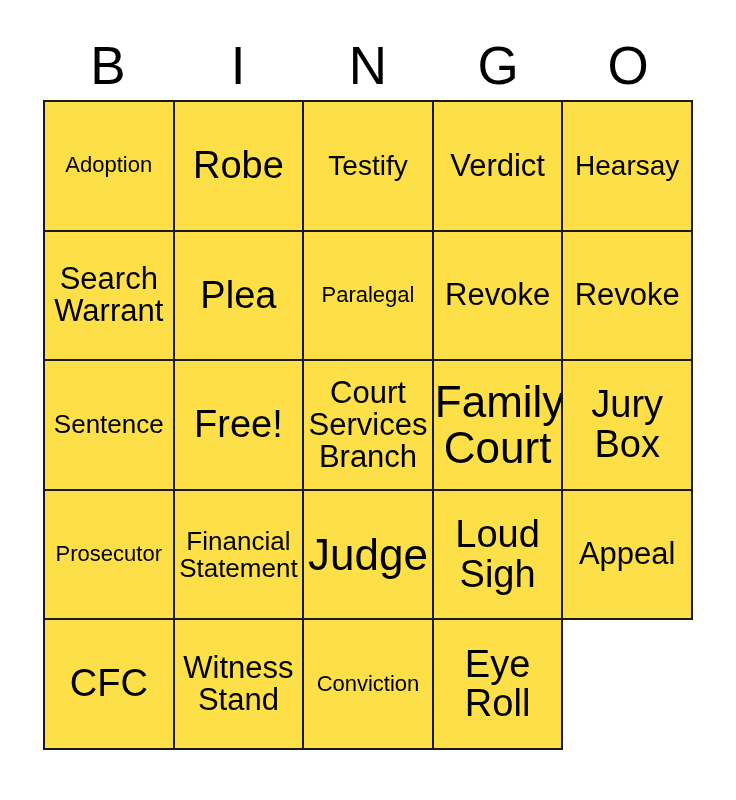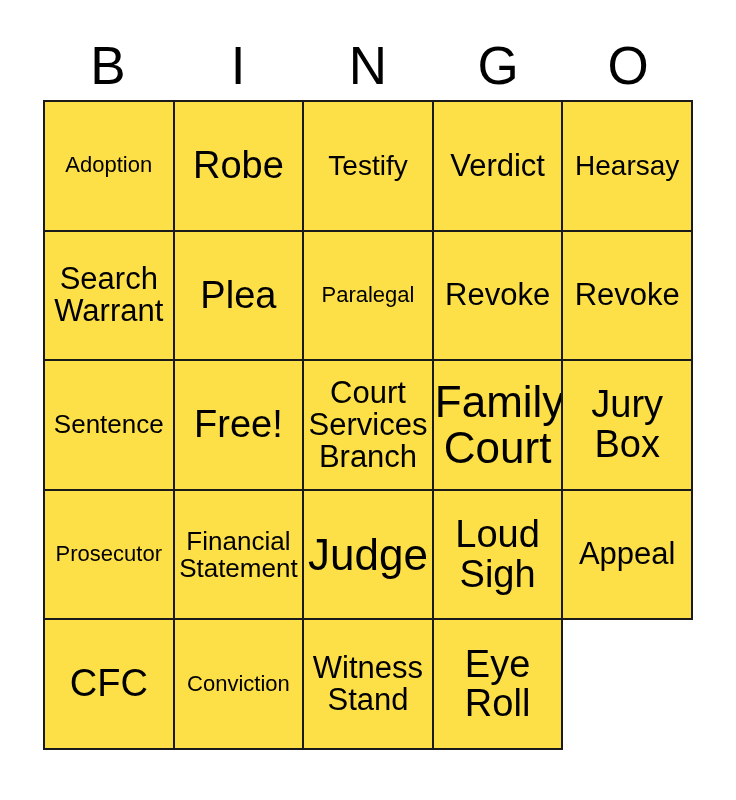--- a/index.html
+++ b/index.html
@@ -167,26 +167,26 @@
         <span class="cell-text">Loud
 Sigh</span>
       </div>
 
     <div class="cell fs-md">
         <span class="cell-text">Appeal</span>
       </div>
     <div class="cell fs-xxl">
         <span class="cell-text">CFC</span>
       </div>
-    <div class="cell fs-xs">
-        <span class="cell-text">Conviction</span>
-      </div>
     <div class="cell fs-md">
         <span class="cell-text">Witness
 Stand</span>
+      </div>
+    <div class="cell fs-xs">
+        <span class="cell-text">Conviction</span>
       </div>
     <div class="cell fs-xxl">
         <span class="cell-text">Eye
 Roll</span>
       </div>
 
   </div>
 </div>
 
 </body></html>

